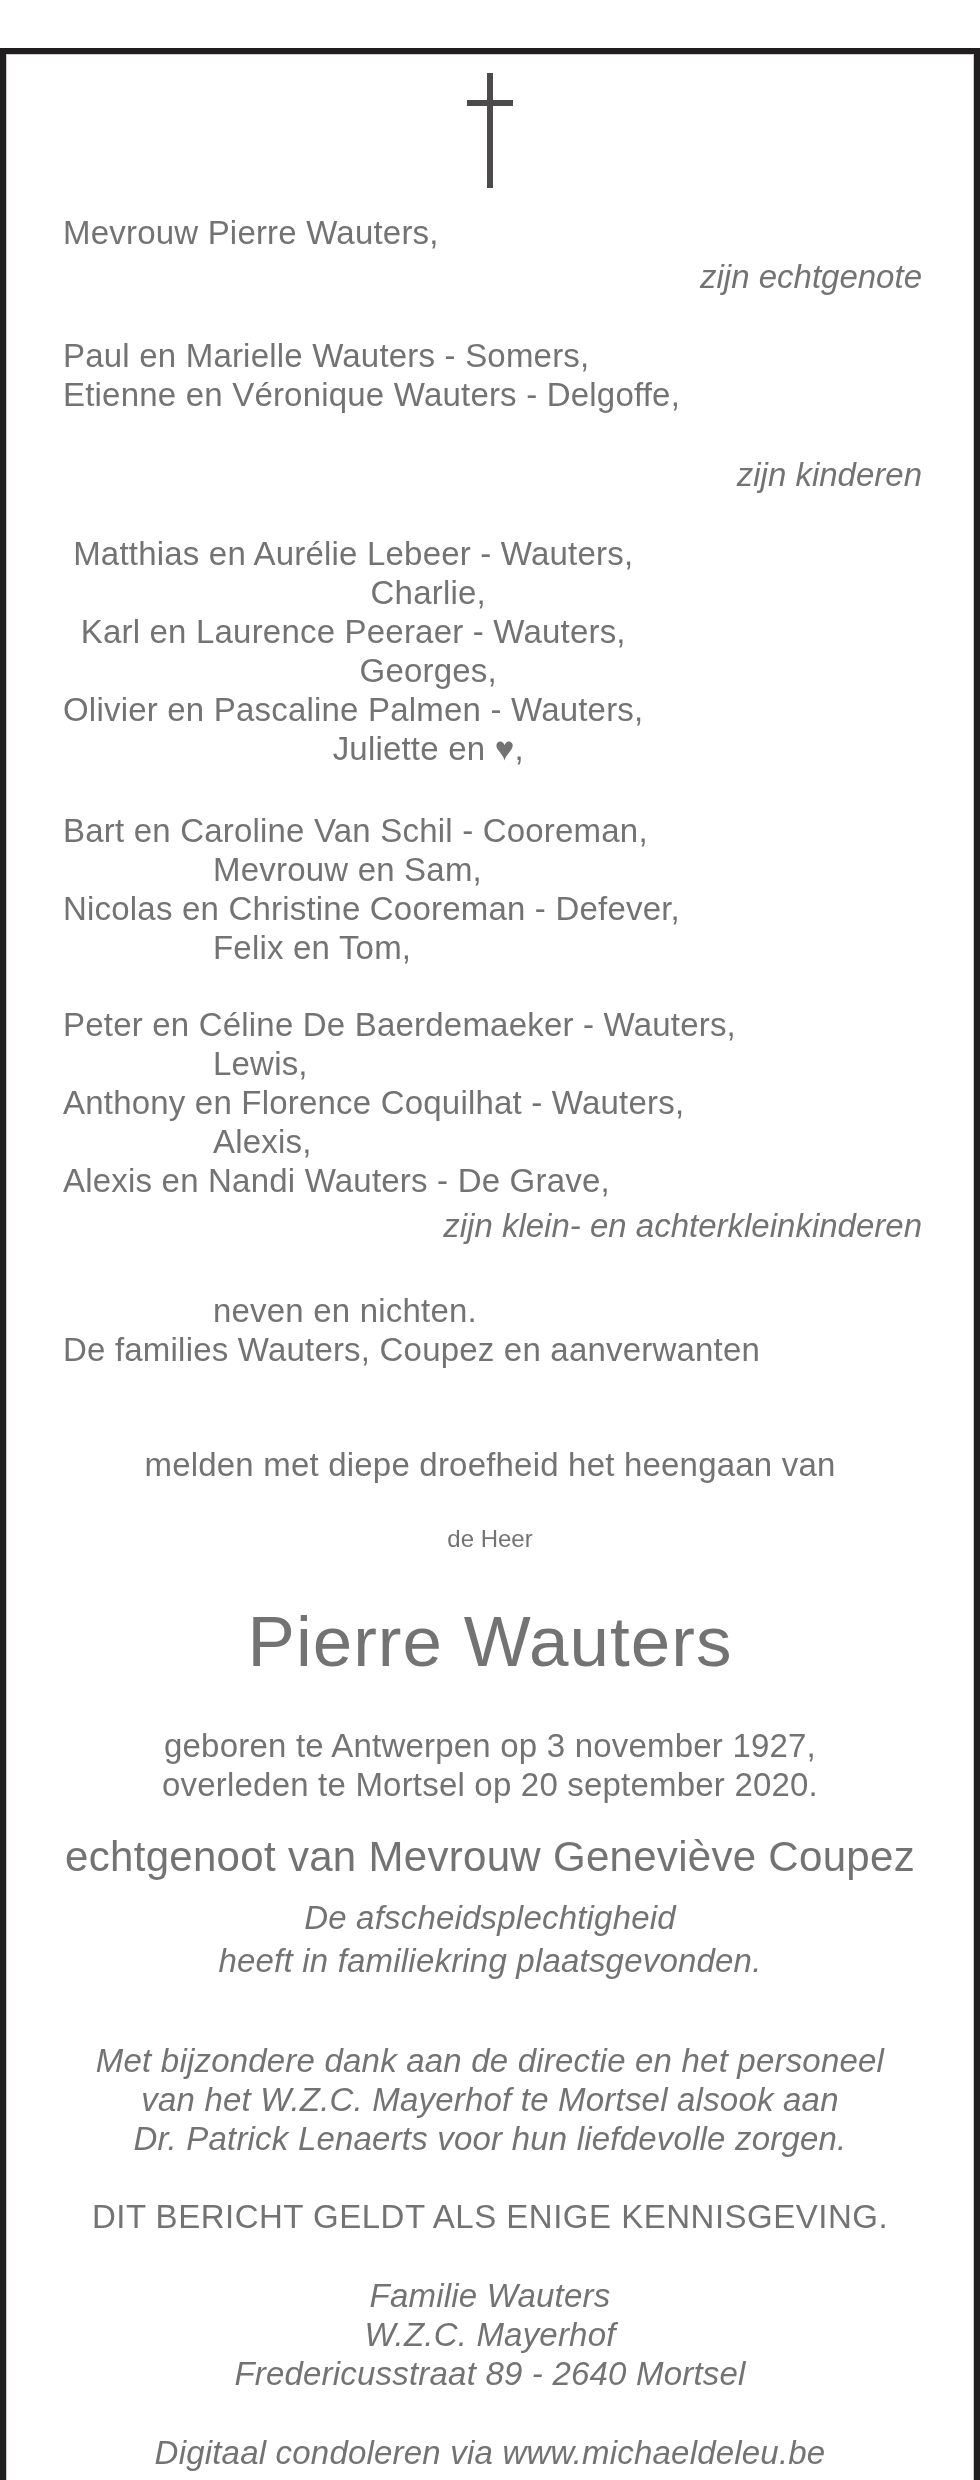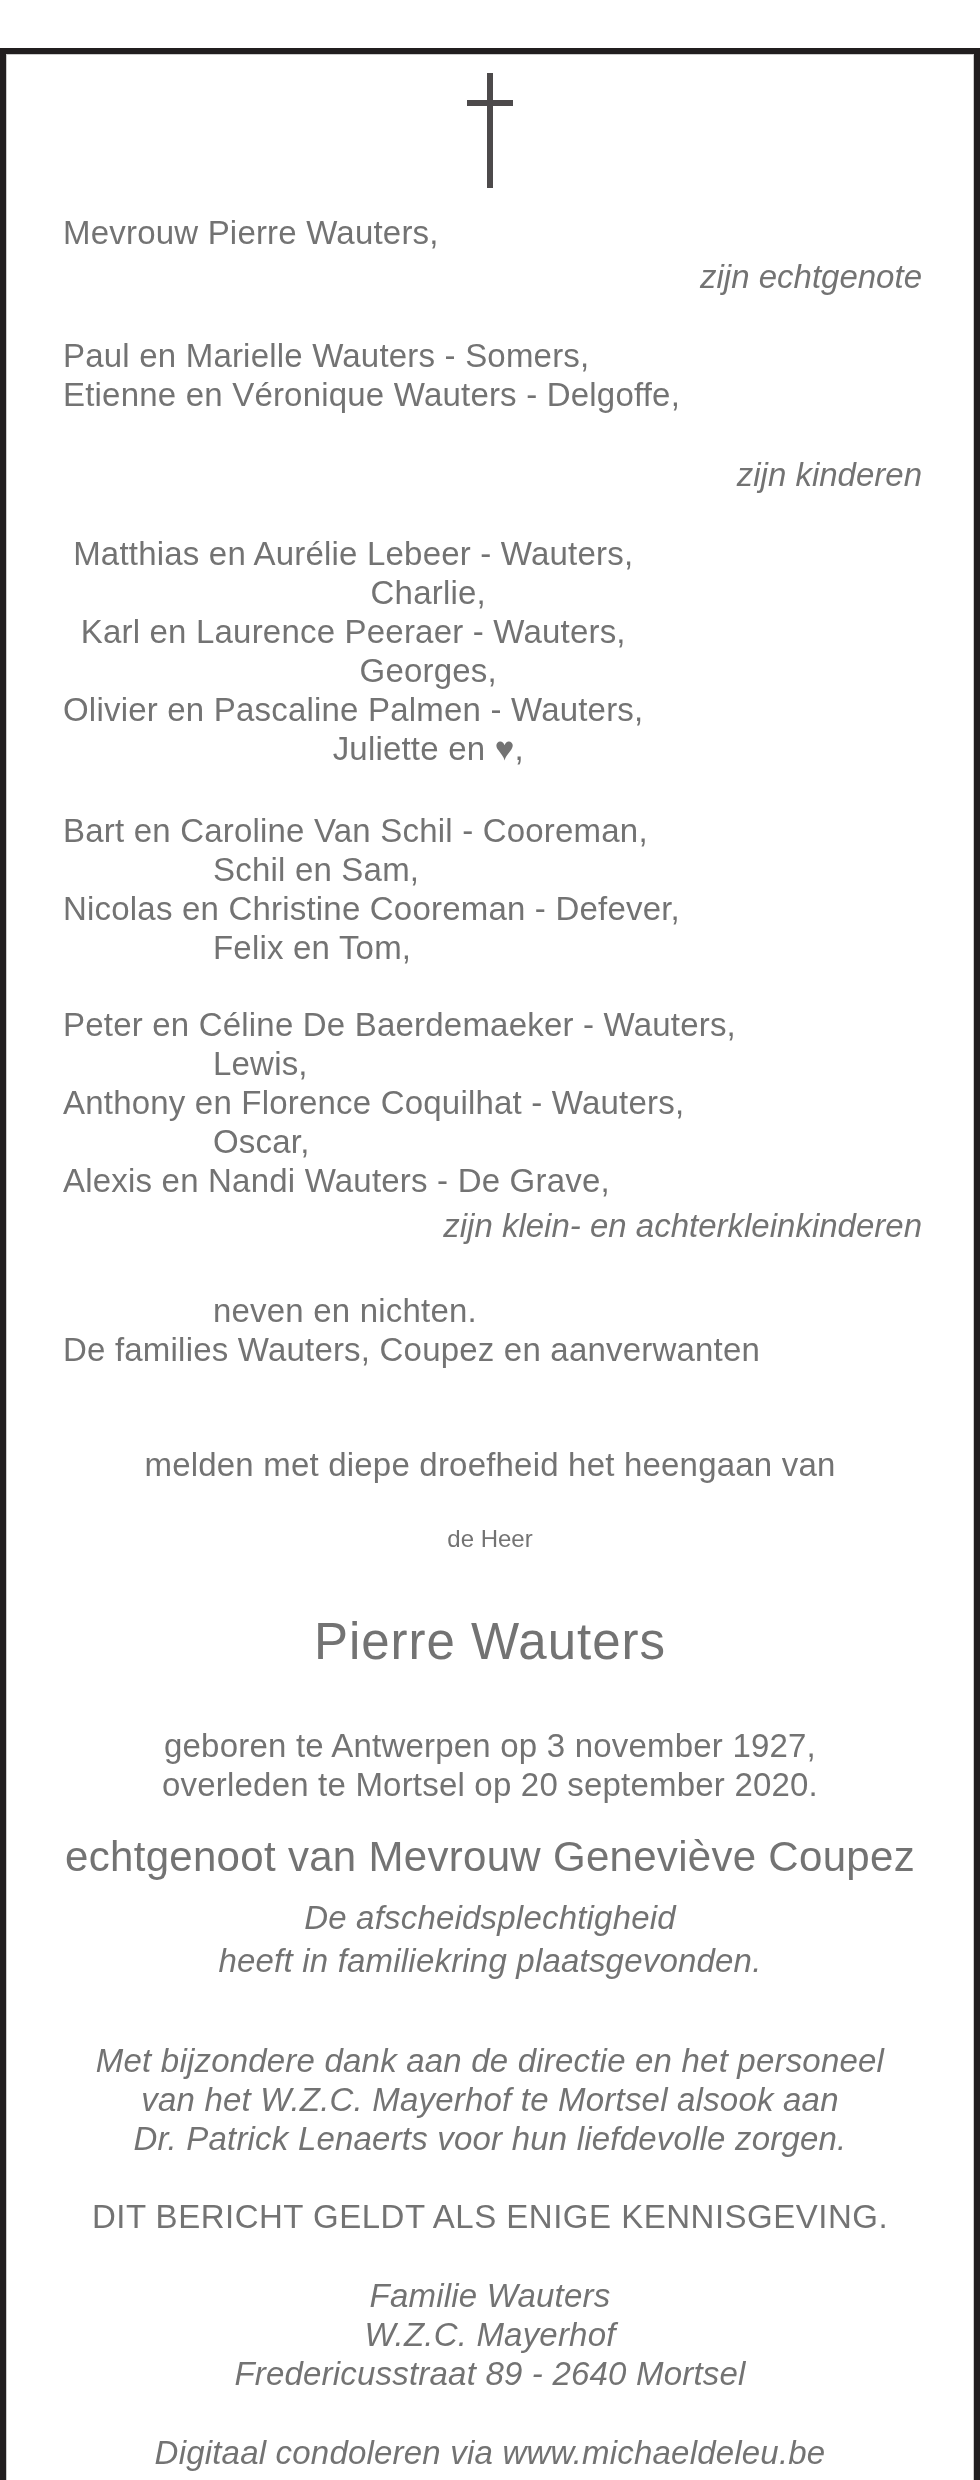--- a/index.html
+++ b/index.html
@@ -31,21 +31,21 @@
     right:58px;
     text-align:right;
     font-style:italic;
     font-size:33px;
     line-height:40px;
     white-space:nowrap;
   }
   .center{left:0;right:0;text-align:center;}
   .italic{font-style:italic;}
   .big-name{
-    font-size:51px;
+    font-size:71px;
     line-height:92px;
     letter-spacing:1px;
   }
   .title-line{font-size:24px;line-height:42px;}
   .spouse-line{font-size:42px;line-height:54px;letter-spacing:0.3px;}
   .caps-line{letter-spacing:0.5px;}
   .lh43{line-height:43px;}
   
   .cross{position:absolute;left:0;right:0;top:0;height:150px;}
   .cross .v{
@@ -78,30 +78,30 @@
     <div class="line">Matthias en Aurélie Lebeer - Wauters,</div>
     <div class="line sub">Charlie,</div>
     <div class="line">Karl en Laurence Peeraer - Wauters,</div>
     <div class="line sub">Georges,</div>
     <div class="line">Olivier en Pascaline Palmen - Wauters,</div>
     <div class="line sub">Juliette en ♥,</div>
   </div>
 
   <div class="abs names" style="top:763px;">
     <div class="line">Bart en Caroline Van Schil - Cooreman,</div>
-    <div class="line sub">Schil en Sam,</div>
+    <div class="line sub">Mevrouw en Sam,</div>
     <div class="line">Nicolas en Christine Cooreman - Defever,</div>
     <div class="line sub">Felix en Tom,</div>
   </div>
 
   <div class="abs names" style="top:957px;">
     <div class="line">Peter en Céline De Baerdemaeker - Wauters,</div>
     <div class="line sub">Lewis,</div>
     <div class="line">Anthony en Florence Coquilhat - Wauters,</div>
-    <div class="line sub">Oscar,</div>
+    <div class="line sub">Alexis,</div>
     <div class="line">Alexis en Nandi Wauters - De Grave,</div>
   </div>
   <div class="abs relation" style="top:1158px;">zijn klein- en achterkleinkinderen</div>
 
   <div class="abs names" style="top:1243px;">
     <div class="line sub">neven en nichten.</div>
     <div class="line">De families Wauters, Coupez en aanverwanten</div>
   </div>
 
   <div class="abs center line" style="top:1397px;">melden met diepe droefheid het heengaan van</div>

